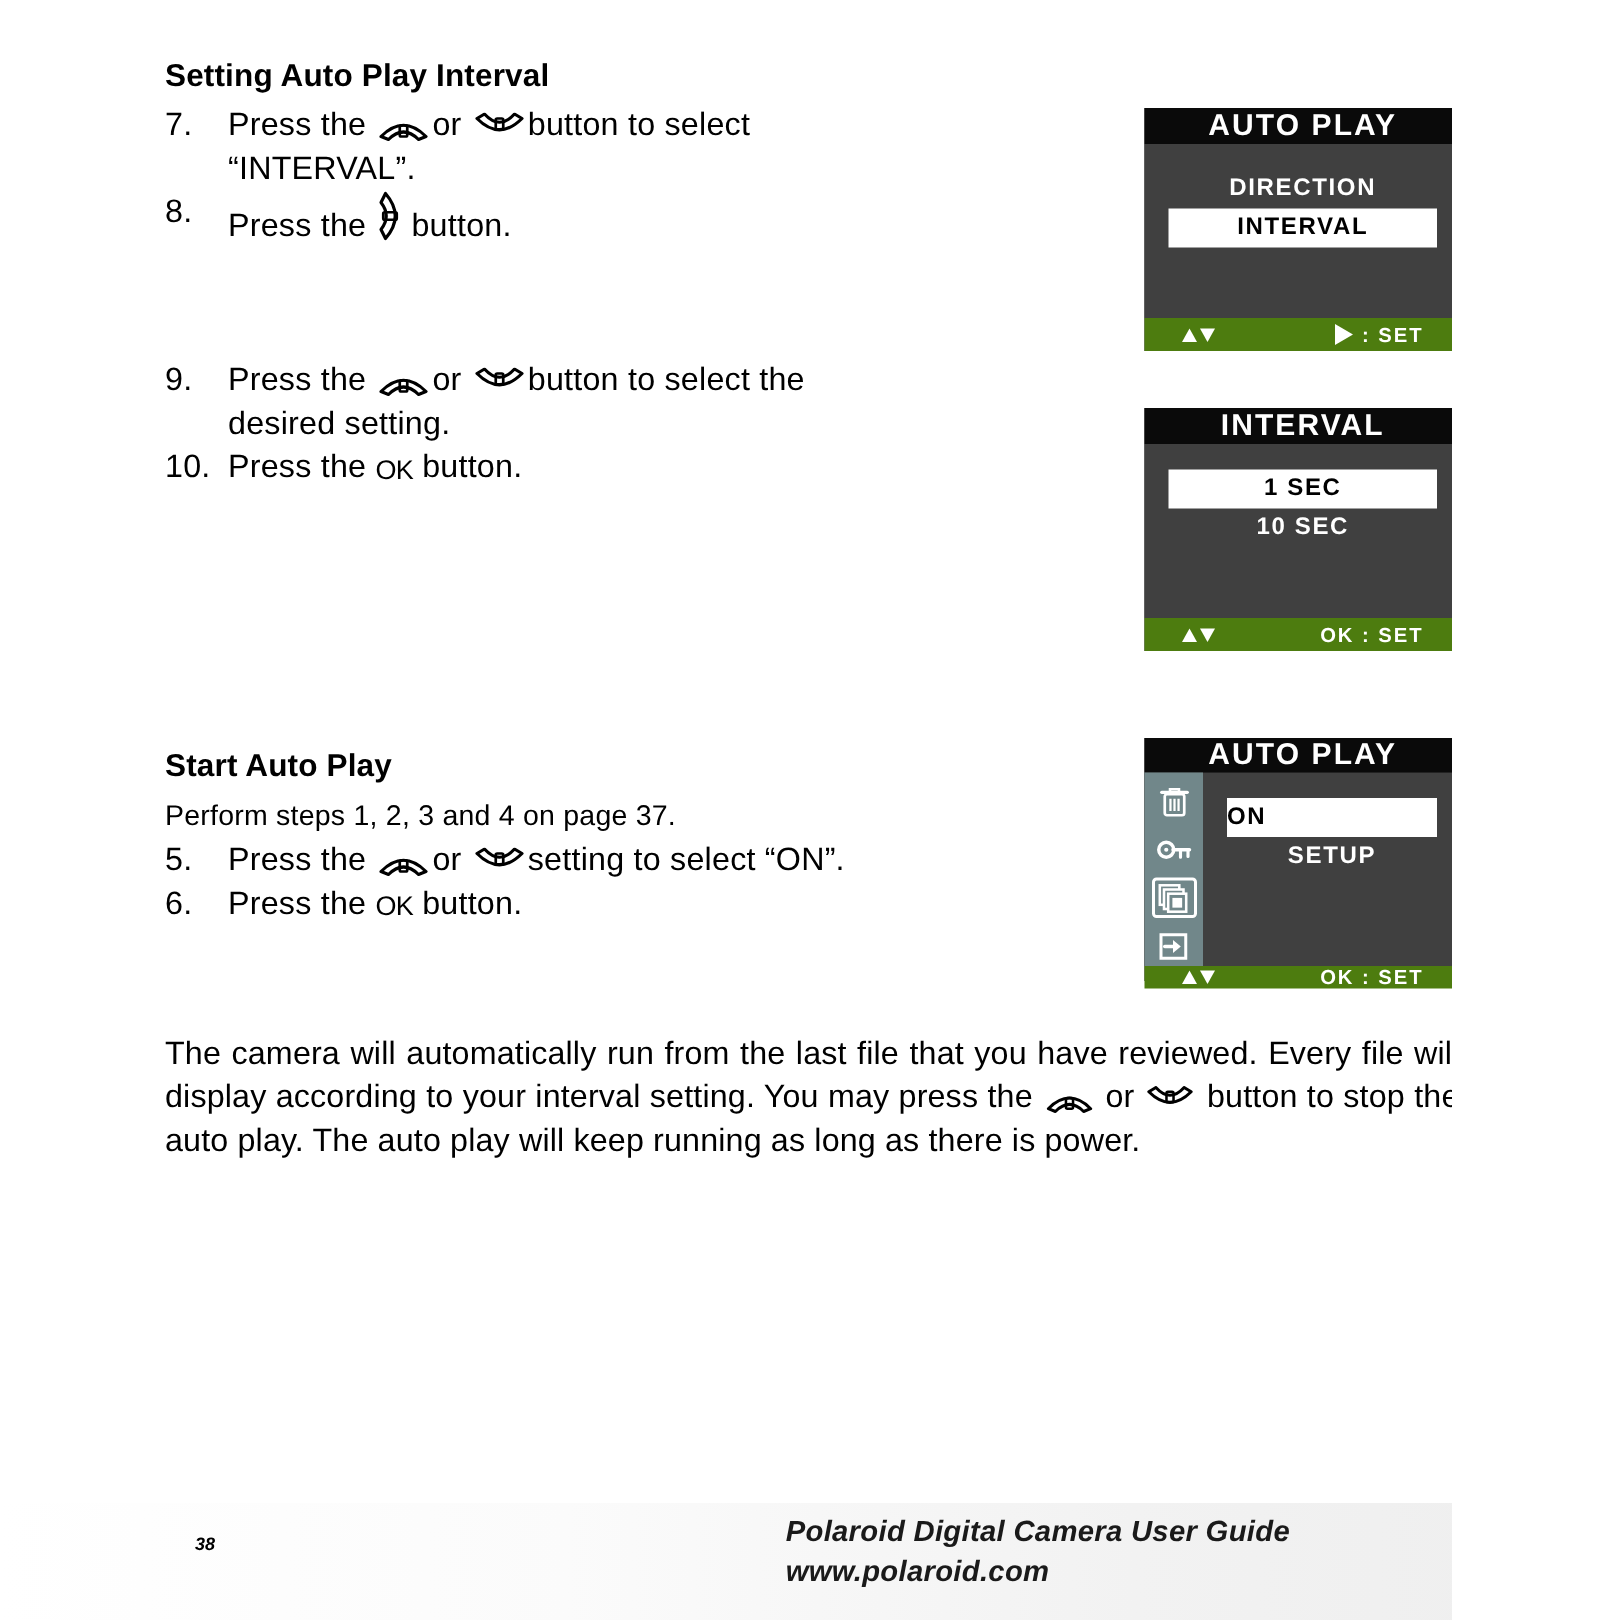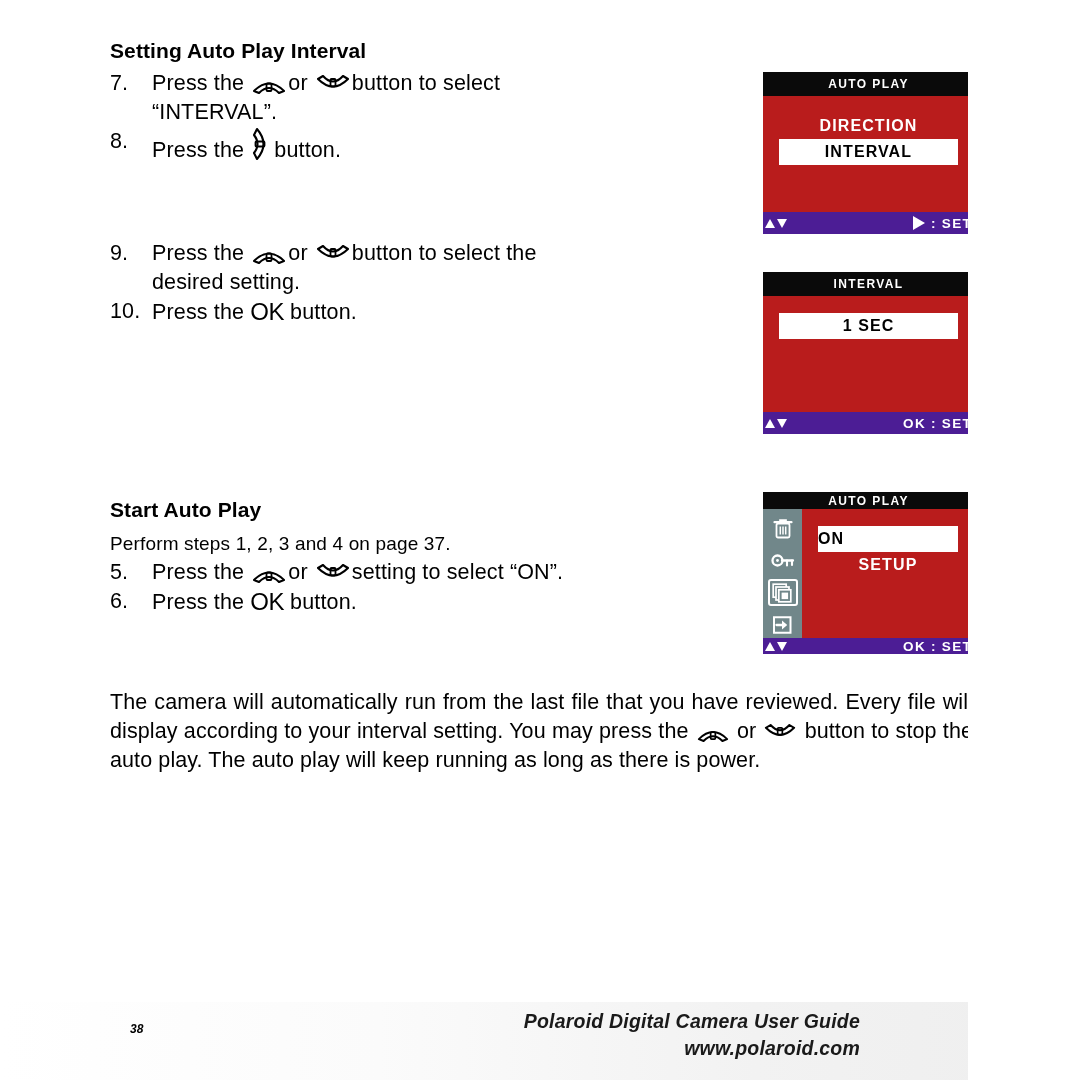--- a/index.html
+++ b/index.html
@@ -57,21 +57,21 @@
   
   .btn-ico {
     display: inline-block;
     vertical-align: -4px;
     margin: 0 2px;
   }
   .btn-ico svg { display: block; }
 
   .ok-glyph {
     font-family: "Liberation Sans", sans-serif;
-    font-size: 24px;
+    font-size: 18px;
     letter-spacing: -0.5px;
     vertical-align: -1px;
   }
 
   
   .body-para {
     position: absolute;
     left: 110px; top: 688px;
     width: 863px;
     font-size: 21.5px;
@@ -87,30 +87,30 @@
     position: absolute;
     width: 211px;
     background: #000;
     display: flex;
     flex-direction: column;
   }
   .lcd-title {
     height: 24px;
     background: #0a0a0a;
     color: #ffffff;
-    font-size: 12px;
+    font-size: 20px;
     font-weight: bold;
     letter-spacing: 1.4px;
     display: flex;
     align-items: center;
     justify-content: center;
   }
   .lcd-main {
     position: relative;
-    background: #b91c1c;
+    background: #404040;
     display: flex;
     flex: 1 1 auto;
   }
   .lcd-sidebar {
     width: 39px;
     flex: 0 0 39px;
     background: #71878a;
     padding-top: 6px;
     display: flex;
     flex-direction: column;
@@ -149,25 +149,25 @@
     padding: 2px 0;
   }
   .opt-row.highlight.lefty {
     text-align: left;
     padding-left: 0;
   }
   .opt-row.plain { padding: 2px 0; }
 
   .lcd-footer {
     height: 22px;
-    background: #4c1d95;
+    background: #4d7c0f;
     display: flex;
     align-items: center;
     justify-content: space-between;
-    padding: 0 2px;
+    padding: 0 25px;
     text-align: center;
   }
   .tri-group { display: flex; align-items: center; gap: 2px; }
   .tri-up {
     width: 0; height: 0;
     border-left: 5px solid transparent;
     border-right: 5px solid transparent;
     border-bottom: 9px solid #ffffff;
   }
   .tri-down {
@@ -203,21 +203,21 @@
     position: absolute;
     left: 130px; bottom: 44px;
     font-size: 12px;
     font-weight: bold;
     font-style: italic;
     color: #000;
   }
   .footer-right {
     position: absolute;
     right: 108px; bottom: 18px;
-    text-align: right;
+    text-align: left;
   }
   .footer-line {
     font-size: 19.5px;
     font-weight: bold;
     font-style: italic;
     color: #1a1a1a;
     line-height: 27px;
     letter-spacing: .2px;
   }
 </style>
@@ -361,20 +361,21 @@
         <span>: SET</span>
       </span>
     </div>
   </div>
 
   <div class="lcd" style="left:763px; top:272px; height:162px;">
     <div class="lcd-title">INTERVAL</div>
     <div class="lcd-main">
       <div class="lcd-content">
         <div class="opt-row highlight">1 SEC</div>
+        <div class="opt-row plain">10 SEC</div>
       </div>
     </div>
     <div class="lcd-footer">
       <span class="tri-group">
         <span class="tri-up"></span>
         <span class="tri-down"></span>
       </span>
       <span class="set-group">
         <span>OK : SET</span>
       </span>

